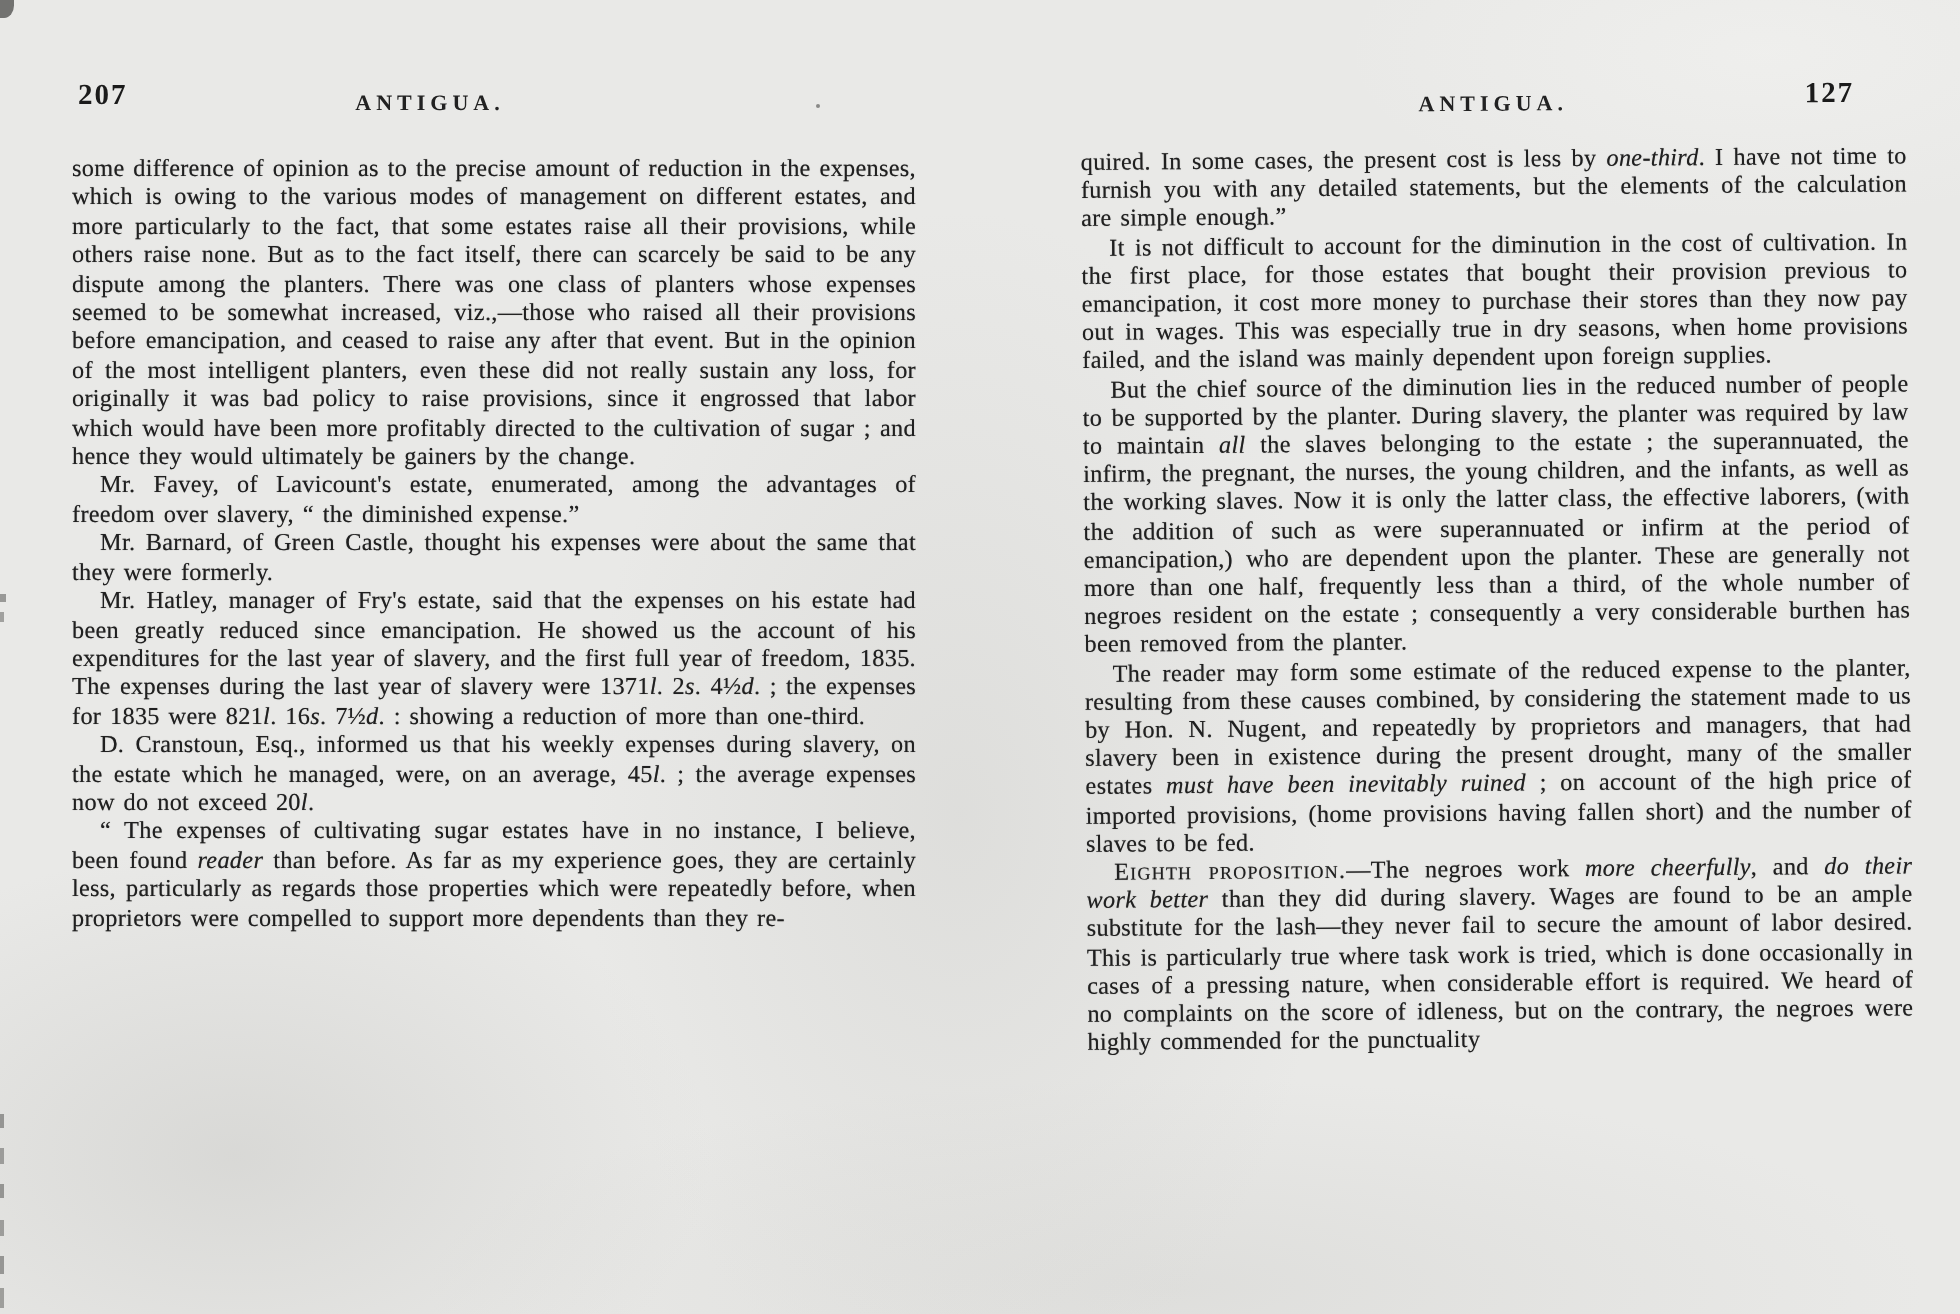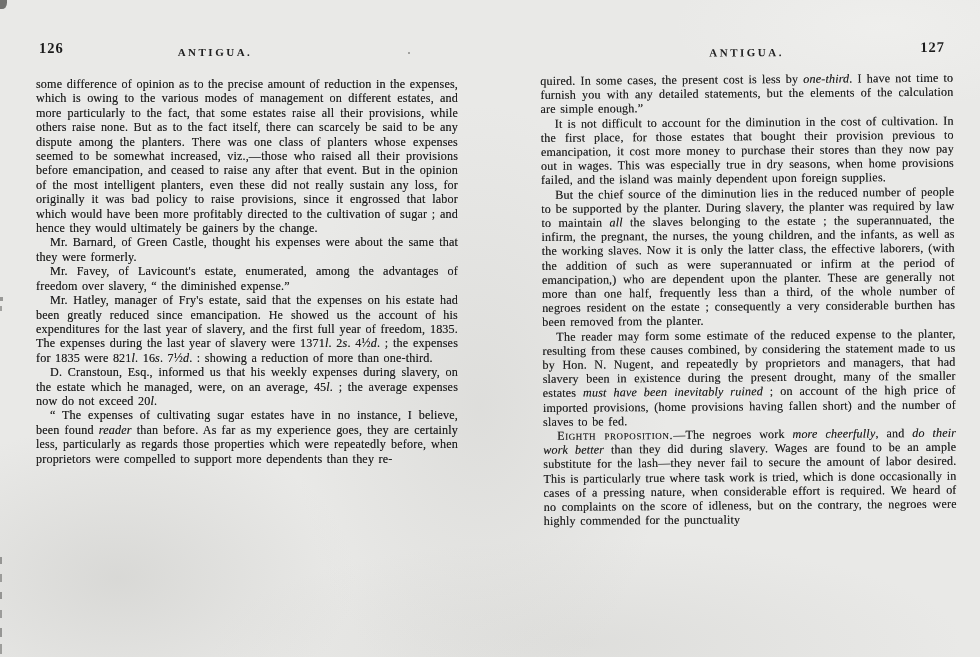--- a/index.html
+++ b/index.html
@@ -15,21 +15,21 @@
     color:#1e1e1e;
   }
   .page{position:absolute;}
   .page-left{left:36px;top:40px;width:422px;}
   .page-right{left:540px;top:40px;width:413px;transform:rotate(-0.45deg);transform-origin:60% 0;}
   .headrow{position:relative;height:34px;}
   .pagenum{
     position:absolute;top:0;font-size:14.5px;font-weight:bold;letter-spacing:1px;color:#1b1b1b;
   }
   .page-left .pagenum{left:3px;}
-  .page-right .pagenum{right:8px;margin-left:28px;}
+  .page-right .pagenum{right:26px;margin-left:28px;}
   .running-head{
     position:absolute;top:6px;left:0;width:100%;text-align:center;
     font-size:11px;font-weight:bold;letter-spacing:2.5px;color:#222;
   }
   .page-left .running-head{transform:translateX(-32px);}
   .textcol{
     text-align:justify;
     font-size:12.15px;
     color:#202020;
     letter-spacing:.15px;
@@ -54,27 +54,27 @@
   .a-d6{left:0;top:610px;width:2px;height:8px;opacity:.45;}
   .a-d7{left:0;top:628px;width:2px;height:9px;opacity:.5;}
   .a-d8{left:0;top:644px;width:2px;height:10px;opacity:.45;}
   .a-speck{left:408px;top:52px;width:2px;height:2px;opacity:.6;border-radius:50%;}
 </style>
 </head>
 <body>
 
 <div class="page page-left">
   <div class="headrow">
-    <span class="pagenum">126</span>
+    <span class="pagenum">207</span>
     <span class="running-head">ANTIGUA.</span>
   </div>
   <div class="textcol">
       <p><span>some difference of opinion as to the precise amount of reduction in the expenses, which is owing to the various modes of management on different estates, and more particularly to the fact, that some estates raise all their provisions, while others raise none. But as to the fact itself, there can scarcely be said to be any dispute among the planters. There was one class of planters whose expenses seemed to be somewhat increased, viz.,—those who raised all their provisions before emancipation, and ceased to raise any after that event. But in the opinion of the most intelligent planters, even these did not really sustain any loss, for originally it was bad policy to raise provisions, since it engrossed that labor which would have been more profitably directed to the cultivation of sugar&nbsp;; and hence they would ultimately be gainers by the change.</span></p>
+      <p class="indent"><span>Mr. Favey, of Lavicount's estate, enumerated, among the advantages of freedom over slavery, “ the diminished expense.”</span></p>
       <p class="indent"><span>Mr. Barnard, of Green Castle, thought his expenses were about the same that they were formerly.</span></p>
-      <p class="indent"><span>Mr. Favey, of Lavicount's estate, enumerated, among the advantages of freedom over slavery, “ the diminished expense.”</span></p>
       <p class="indent"><span>Mr. Hatley, manager of Fry's estate, said that the expenses on his estate had been greatly reduced since emancipation. He showed us the account of his expenditures for the last year of slavery, and the first full year of freedom, 1835. The expenses during the last year of slavery were 1371</span><span class="italic">l</span><span>. 2</span><span class="italic">s</span><span>. 4½</span><span class="italic">d</span><span>.&nbsp;; the expenses for 1835 were 821</span><span class="italic">l</span><span>. 16</span><span class="italic">s</span><span>. 7½</span><span class="italic">d</span><span>.&nbsp;: showing a reduction of more than one-third.</span></p>
       <p class="indent"><span>D. Cranstoun, Esq., informed us that his weekly expenses during slavery, on the estate which he managed, were, on an average, 45</span><span class="italic">l</span><span>.&nbsp;; the average expenses now do not exceed 20</span><span class="italic">l</span><span>.</span></p>
       <p class="indent"><span>“ The expenses of cultivating sugar estates have in no instance, I believe, been found </span><span class="italic">reader</span><span> than before. As far as my experience goes, they are certainly less, particularly as regards those properties which were repeatedly before, when proprietors were compelled to support more dependents than they re-</span></p>
     </div>
 </div>
 
 <div class="page page-right">
   <div class="headrow">
     <span class="running-head">ANTIGUA.</span>
     <span class="pagenum">127</span>

